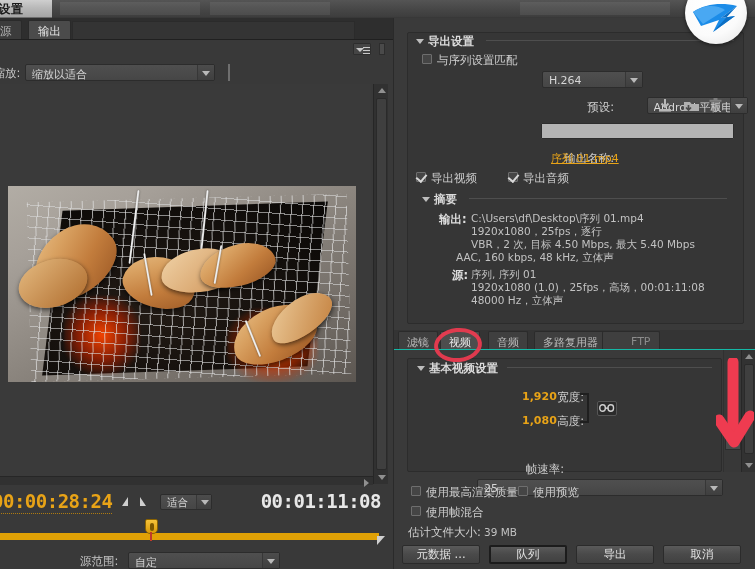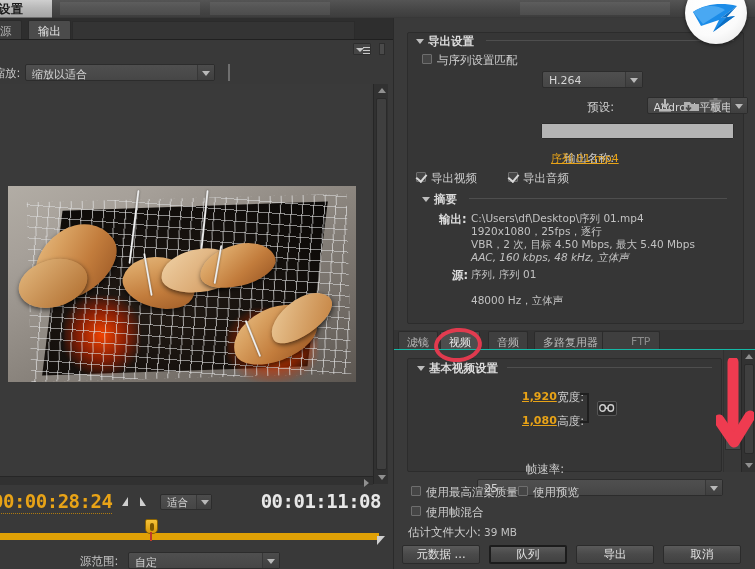--- a/index.html
+++ b/index.html
@@ -256,21 +256,21 @@
 
   .chk { position:absolute; width:10px; height:10px; background:#454545; border:1px solid #6e6e6e; border-radius:1px; }
   .chk.on::after {
     content:""; position:absolute; left:1px; top:-1px; width:5px; height:8px;
     border-right:2px solid #d8d8d8; border-bottom:2px solid #d8d8d8;
     transform: rotate(40deg);
   }
   .lbl { position:absolute; font-size:11.5px; color:#cfcfcf; white-space:nowrap; }
   .lbl-b { font-weight:bold; color:#dedede; }
   .val-link { position:absolute; font-size:11px; color:#e8a317; text-decoration:underline; white-space:nowrap; }
-  .val-num { position:absolute; font-size:11px; color:#e8a317; text-decoration:underline; white-space:nowrap; font-weight:bold;}
+  .val-num { position:absolute; font-size:11px; color:#e8a317; white-space:nowrap; font-weight:bold;}
   .sum { position:absolute; font-size:10.5px; color:#c2c2c2; white-space:nowrap; }
   .textfield {
     position:absolute; height:16px; background:#b4b4b4;
     border:1px solid #2d2d2d; border-radius:1px;
   }
 
   .iconbtn { position:absolute; width:18px; height:16px; }
   .iconbtn svg { display:block; }
 
   
@@ -486,24 +486,25 @@
 
     
     <div class="twirl" style="left:28px;top:179px;"></div>
     <div class="grouptitle" style="left:40px;top:174px;">摘要</div>
     <div class="grouprule" style="left:75px;top:180px;width:258px;"></div>
 
     <div class="lbl lbl-b" style="left:45px;top:194px;">输出:</div>
     <div class="sum" style="left:77px;top:194px;">C:\Users\df\Desktop\序列 01.mp4</div>
     <div class="sum" style="left:77px;top:207px;">1920x1080，25fps，逐行</div>
     <div class="sum" style="left:77px;top:220px;">VBR，2 次, 目标 4.50 Mbps, 最大 5.40 Mbps</div>
-    <div class="sum" style="left:77px;top:233px;font-style:italic;">AAC, 160 kbps, 48 kHz, 立体声</div>
+    <div class="sum" style="left:62px;top:233px;">AAC, 160 kbps, 48 kHz, 立体声</div>
 
     <div class="lbl lbl-b" style="left:58px;top:250px;">源:</div>
     <div class="sum" style="left:77px;top:250px;">序列, 序列 01</div>
+    <div class="sum" style="left:77px;top:263px;">1920x1080 (1.0)，25fps，高场，00:01:11:08</div>
     <div class="sum" style="left:77px;top:276px;">48000 Hz，立体声</div>
 
     
     <div class="subtabbar">
       <div class="subtab" style="left:4px;">
         <span>滤镜</span>
       </div>
       <div class="subtab active" style="left:46px;">
         <span>视频</span>
       </div>

